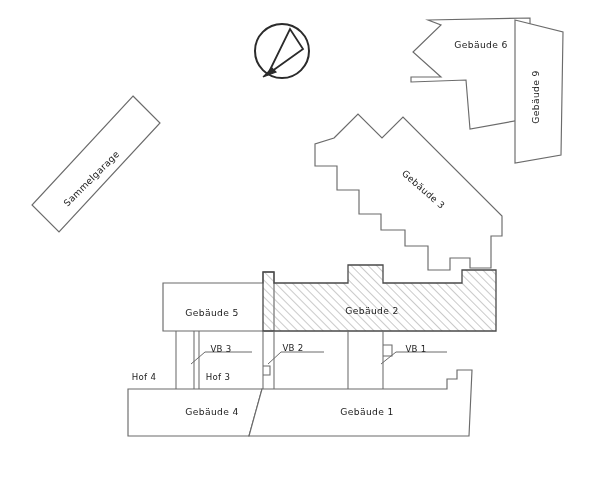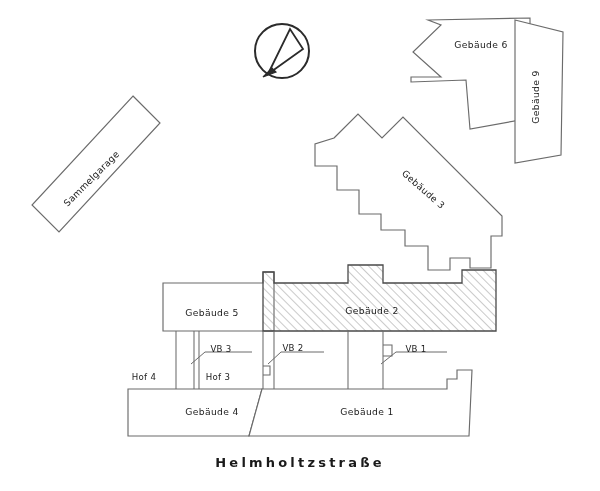--- a/index.html
+++ b/index.html
@@ -176,15 +176,14 @@
     <text class="map-label-sm" x="293" y="348" text-anchor="middle">VB 2</text>
     <text class="map-label-sm" x="416" y="349" text-anchor="middle">VB 1</text>
 
     <g>
       <circle class="compass-circle" cx="282" cy="51" r="27"></circle>
       <polygon class="compass-needle" points="268,74 290,29 303,49"></polygon>
       <polygon class="compass-tip" points="263,77 276,72 272,68"></polygon>
     </g>
   </svg>
 
-  <div class="street-label" style="top: 455px;">Helmholtzstraße</div>
 
 </div>
 
 </body></html>

